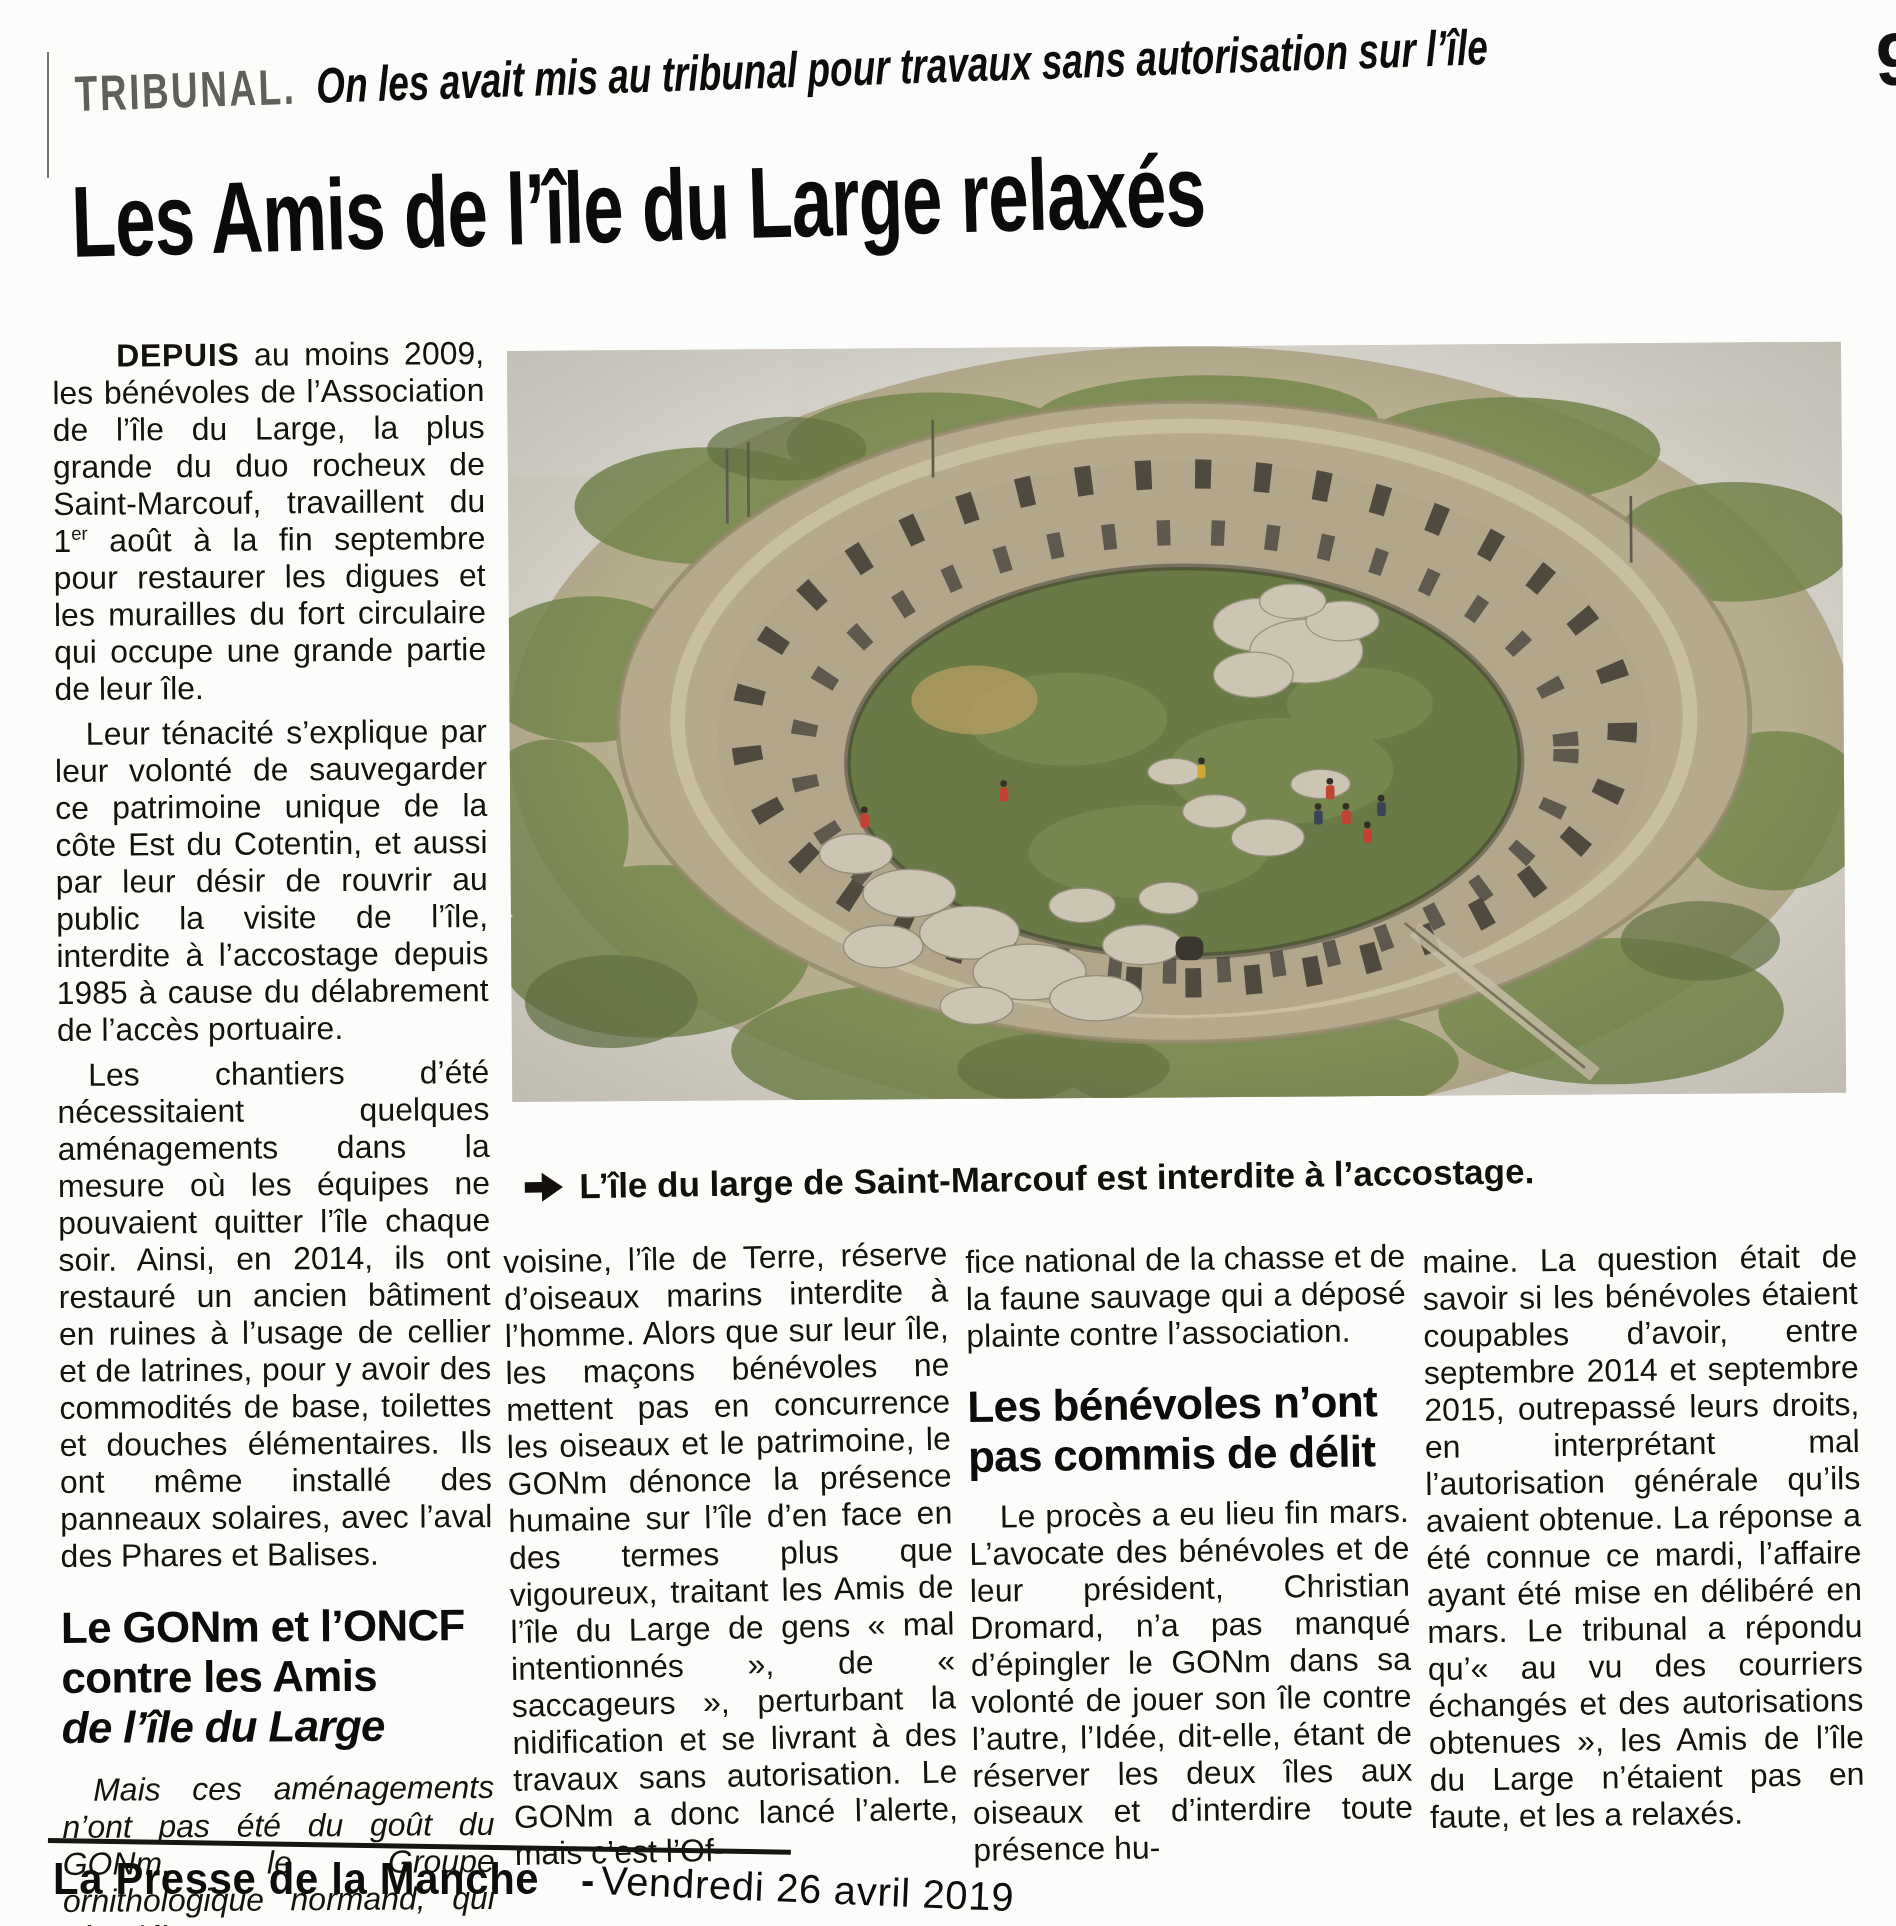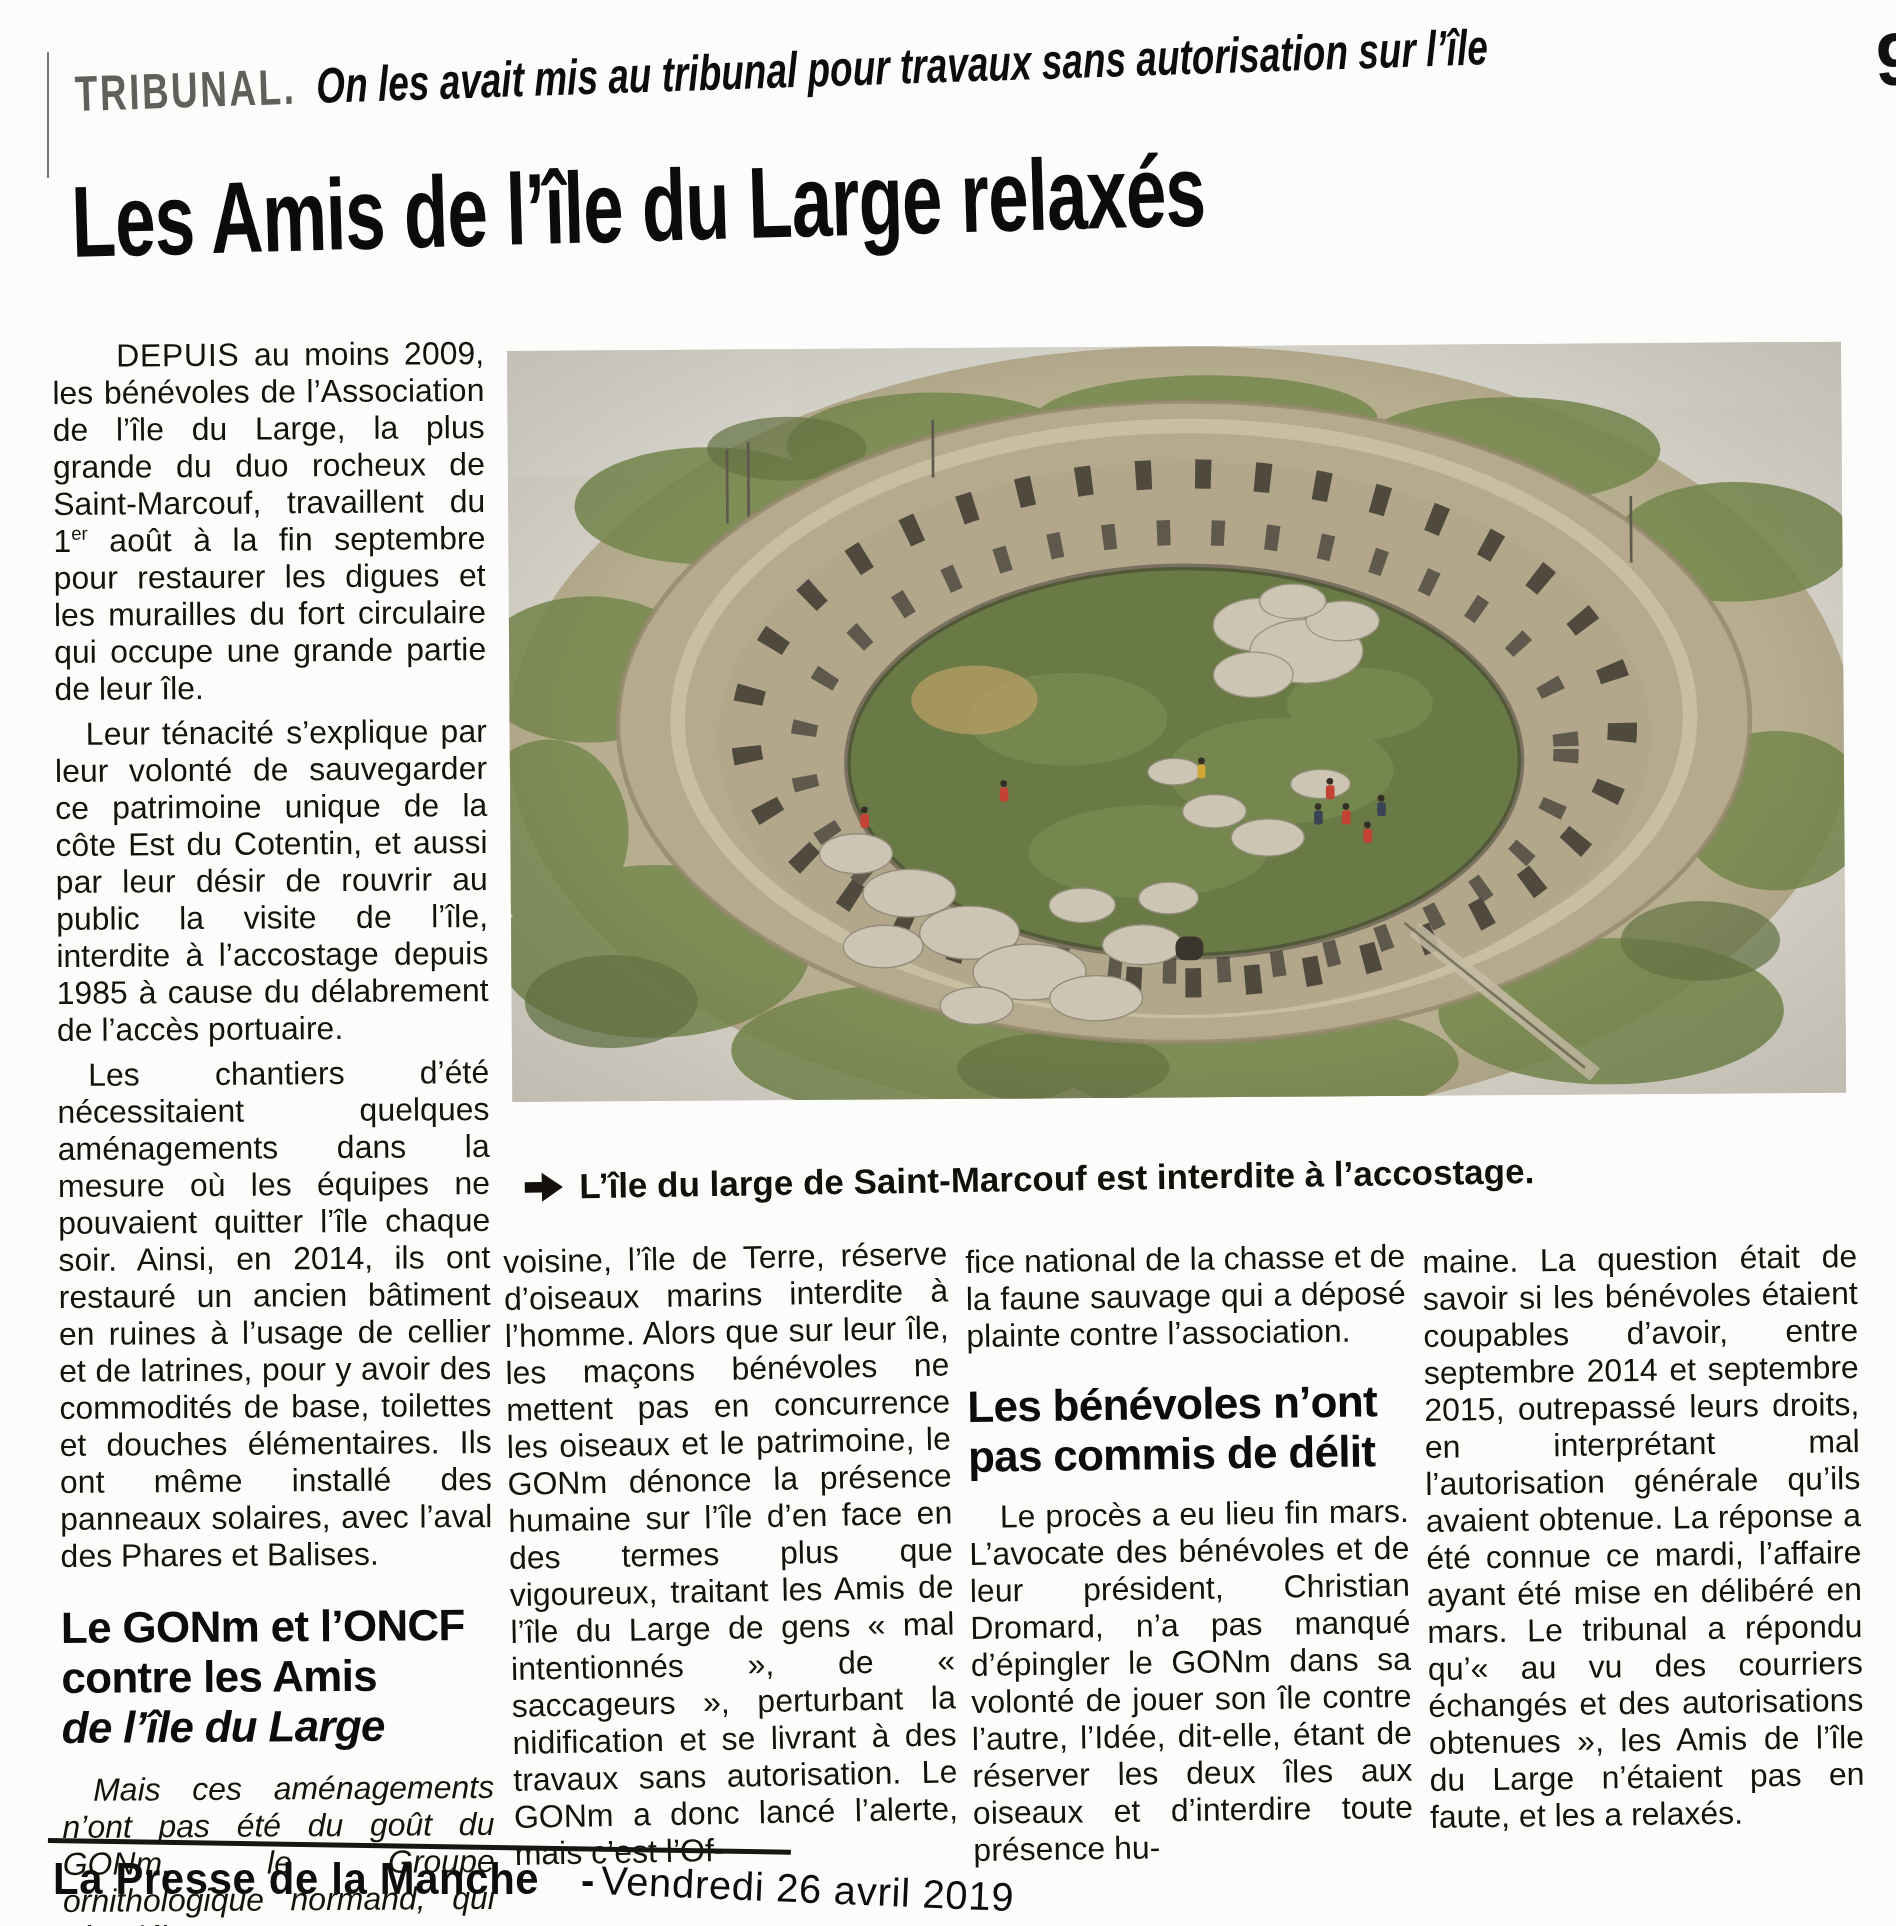--- a/index.html
+++ b/index.html
@@ -17,21 +17,21 @@
   .kicker-label{color:#3a3935;opacity:.8;letter-spacing:3.3px;margin-right:13.3px;}
   .kicker-text{font-style:italic;color:#0d0c0a;}
   .headline{position:absolute;left:70px;top:165px;margin:0;font-size:101px;font-weight:700;white-space:nowrap;
             letter-spacing:-1.3px;color:#0b0b0a;transform:rotate(-1.6deg) scaleX(.72);transform-origin:left top;}
 
   
   .col{position:absolute;font-size:32px;line-height:37px;text-align:justify;color:#15120e;}
   .col p{margin:0 0 8px 0;}
   .col p.indent{text-indent:31px;}
   .p-first{text-indent:64px;}
-  .lead{font-weight:400;letter-spacing:0.7px;}
+  .lead{font-weight:700;letter-spacing:0.7px;}
   sup{font-size:18.6px;line-height:0;margin-top:40px;}
   .italicp{font-style:italic;}
   .subhead{font-size:44px;line-height:50px;font-weight:700;text-align:left;letter-spacing:-0.7px;
            margin:28px 0 18.6px 0;color:#0d0c0a;}
   .subhead .it{font-style:italic;}
   .colA{left:52px;top:338px;width:432px;transform:rotate(-0.4deg);transform-origin:left top;}
   .colB{left:503px;top:1244px;width:444px;transform:rotate(-1.1deg);transform-origin:left top;}
   .colC{left:965px;top:1244px;width:440px;transform:rotate(-0.8deg);transform-origin:left top;}
   .colC .subhead{margin:26.6px 0 17.3px 0;}
   .colD{left:1422px;top:1244px;width:435px;transform:rotate(-0.8deg);transform-origin:left top;}

